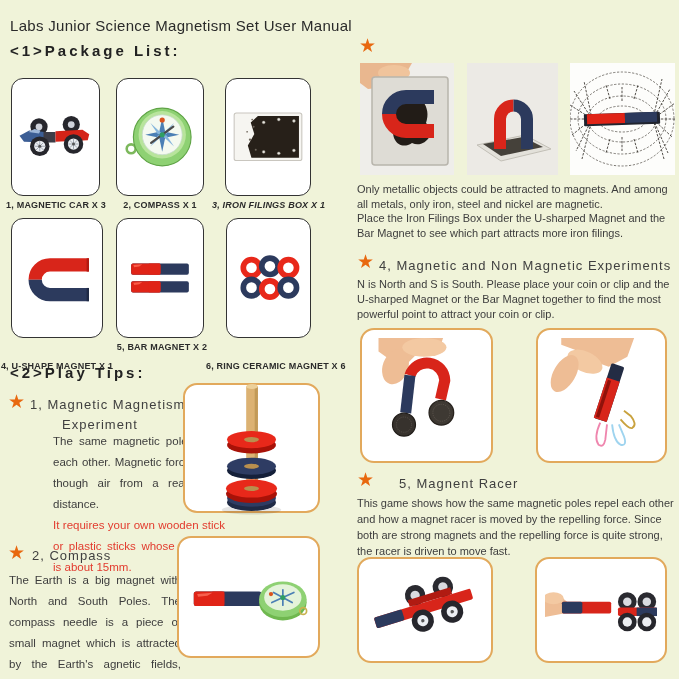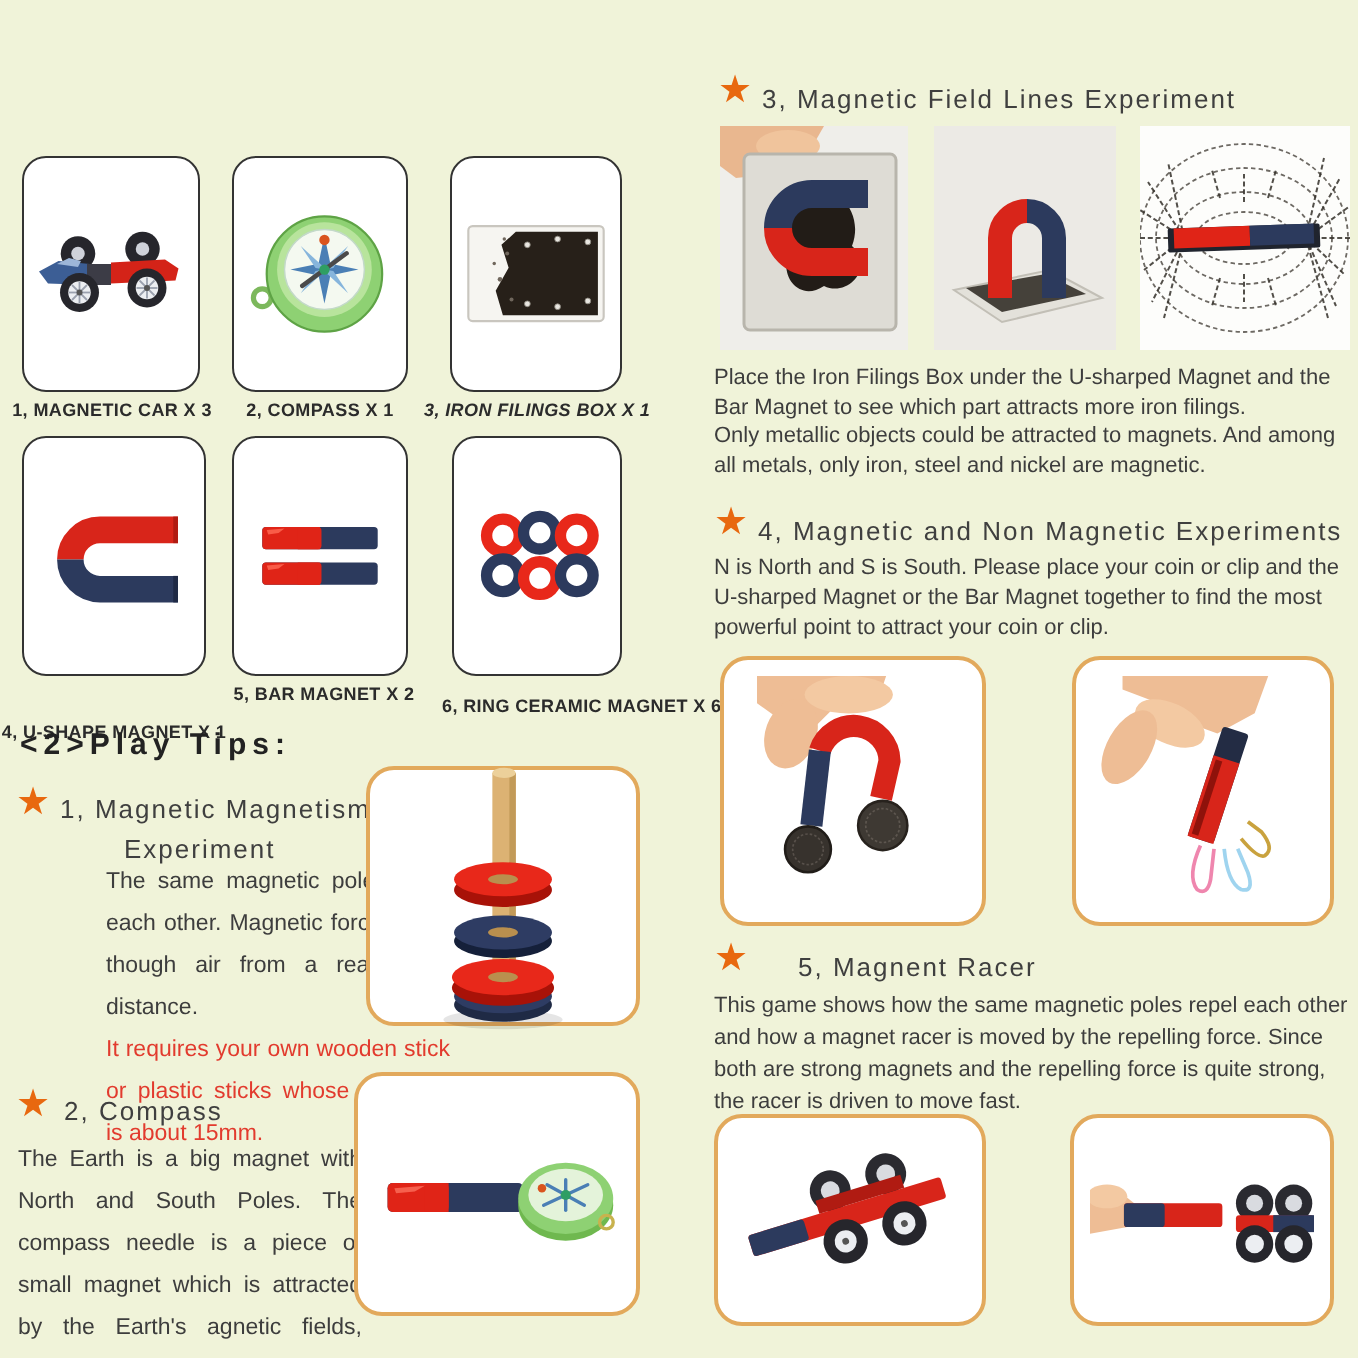--- a/index.html
+++ b/index.html
@@ -20,20 +20,22 @@
   .tip-img svg{width:100%;height:auto;display:block;}
   .photo{overflow:hidden;}
   .photo svg{width:100%;height:100%;display:block;}
   p{margin:0;}
 </style>
 </head>
 <body>
 
 <div class="page">
 
+  <div class="abs title">Labs Junior Science Magnetism Set User Manual</div>
+  <div class="abs sec-heading" style="left:10px;top:42px;">&lt;1&gt;Package List:</div>
 
   <div class="abs pkg-box" style="left:11px;top:78px;width:89px;height:118px;">
     <svg viewBox="0 0 100 70">
       <circle cx="28" cy="21" r="11.5" fill="#26262c"></circle>
         <circle cx="28" cy="21" r="4.5" fill="#cfd2da"></circle>
       <circle cx="71" cy="18" r="11.5" fill="#26262c"></circle>
         <circle cx="71" cy="18" r="4.5" fill="#cfd2da"></circle>
       <polygon points="2,33 15,26 36,28 36,42 8,41" fill="#3c5e95"></polygon>
       <polygon points="14,28 22,24 30,26 28,30" fill="#9db6d8"></polygon>
       <rect x="34" y="28" width="16" height="14" fill="#3c3c46"></rect>
@@ -134,21 +136,21 @@
       <circle cx="52" cy="23" r="11.5" fill="none" stroke="#2c3a5d" stroke-width="8"></circle>
       <circle cx="78" cy="25" r="11.5" fill="none" stroke="#e8281a" stroke-width="8"></circle>
       <circle cx="26" cy="53" r="11.5" fill="none" stroke="#2c3a5d" stroke-width="8"></circle>
       <circle cx="52" cy="55" r="11.5" fill="none" stroke="#e8281a" stroke-width="8"></circle>
       <circle cx="78" cy="53" r="11.5" fill="none" stroke="#2c3a5d" stroke-width="8"></circle>
     </svg>
   </div>
 
   <div class="abs pkg-label" style="left:0px;top:342px;width:114px;margin-top:19px;">4, U-SHAPE MAGNET X 1</div>
   <div class="abs pkg-label" style="left:114px;top:342px;width:96px;">5, BAR MAGNET X 2</div>
-  <div class="abs pkg-label" style="left:206px;top:348px;width:124px;margin-left:15px;">6, RING CERAMIC MAGNET X 6</div>
+  <div class="abs pkg-label" style="left:206px;top:361px;width:124px;">6, RING CERAMIC MAGNET X 6</div>
 
   <div class="abs sec-heading" style="left:10px;top:364px;">&lt;2&gt;Play Tips:</div>
 
   <span class="abs star" style="left:8px;top:392px;">★</span>
   <div class="abs tip-title" style="left:30px;top:397px;">1, Magnetic Magnetism</div>
   <div class="abs tip-title" style="left:62px;top:417px;">Experiment</div>
   <div class="abs" style="left:9px;top:431px;width:172px;margin-left:44px;">
     <p class="body-text">The same magnetic poles repel each other.  Magnetic force works though air  from  a  reasonable distance.</p>
     <p class="body-text warning">It requires your own wooden stick or plastic sticks whose diameter is about 15mm.</p>
   </div>
@@ -189,21 +191,20 @@
           <line x1="102" y1="50" x2="124" y2="62"></line>
           <line x1="113" y1="47" x2="113" y2="65"></line>
       </g>
       <circle cx="113" cy="56" r="3" fill="#2f9e63"></circle>
       <circle cx="99" cy="52" r="2.5" fill="#d9541e"></circle>
       <circle cx="137" cy="72" r="4" fill="none" stroke="#c8b24e" stroke-width="2"></circle>
     </svg>
   </div>
 
   <span class="abs star" style="left:359px;top:36px;">★</span>
-  <div class="abs tip-title" style="left:381px;top:42px;">3, Magnetic Field Lines Experiment</div>
 
   <div class="abs photo" style="left:360px;top:63px;width:94px;height:112px;">
     <svg viewBox="0 0 94 112" preserveAspectRatio="none">
       <rect width="94" height="112" fill="#efeeea"></rect>
       <polygon points="0,0 52,0 44,14 26,24 8,26 0,20" fill="#e9b78f"></polygon>
       <ellipse cx="34" cy="10" rx="16" ry="8" fill="#f0c49c"></ellipse>
       <rect x="12" y="14" width="76" height="88" rx="3" fill="#dedcd5" stroke="#b8b5ac" stroke-width="1.5"></rect>
       <path d="M44,28 C60,30 72,44 66,60 C78,70 64,86 52,80 C40,88 30,76 34,64 C26,52 32,34 44,28 Z" fill="#221c17"></path>
       <path d="M74,34 H46 A17,17 0 0 0 29,51" fill="none" stroke="#2c3a5d" stroke-width="14"></path>
       <path d="M29,51 A17,17 0 0 0 46,68 H74" fill="none" stroke="#d8251a" stroke-width="14"></path>
@@ -251,22 +252,22 @@
       </g>
       <g transform="rotate(-2 52 56)">
         <rect x="14" y="50" width="76" height="12" rx="1" fill="#20242e"></rect>
         <rect x="17" y="50" width="38" height="10" fill="#e02417"></rect>
         <rect x="55" y="50" width="32" height="10" fill="#2c3a5d"></rect>
       </g>
     </svg>
   </div>
 
   <div class="abs" style="left:357px;top:182px;width:320px;">
+    <p class="body-text-r">Only metallic objects could be attracted to magnets. And among all metals, only iron, steel and nickel are magnetic.</p>
     <p class="body-text-r">Place the Iron Filings Box under the U-sharped Magnet and the Bar Magnet to see which part attracts more iron filings.</p>
-    <p class="body-text-r">Only metallic objects could be attracted to magnets. And among all metals, only iron, steel and nickel are magnetic.</p>
   </div>
 
   <span class="abs star" style="left:357px;top:252px;">★</span>
   <div class="abs tip-title" style="left:379px;top:258px;">4, Magnetic and Non Magnetic Experiments</div>
   <p class="abs body-text-r" style="left:357px;top:277px;width:320px;line-height:15px;">N is North and S is South. Please place your coin or clip and the U-sharped Magnet or  the Bar Magnet together to find the most powerful point to attract your coin or clip.</p>
 
   <div class="abs tip-img" style="left:360px;top:328px;width:133px;height:135px;">
     <svg viewBox="0 0 133 135">
       <polygon points="10,0 86,0 80,18 58,16 44,30 24,26 10,16" fill="#eebd95"></polygon>
       <ellipse cx="30" cy="34" rx="15" ry="21" fill="#eebd95" transform="rotate(20 30 34)"></ellipse>

